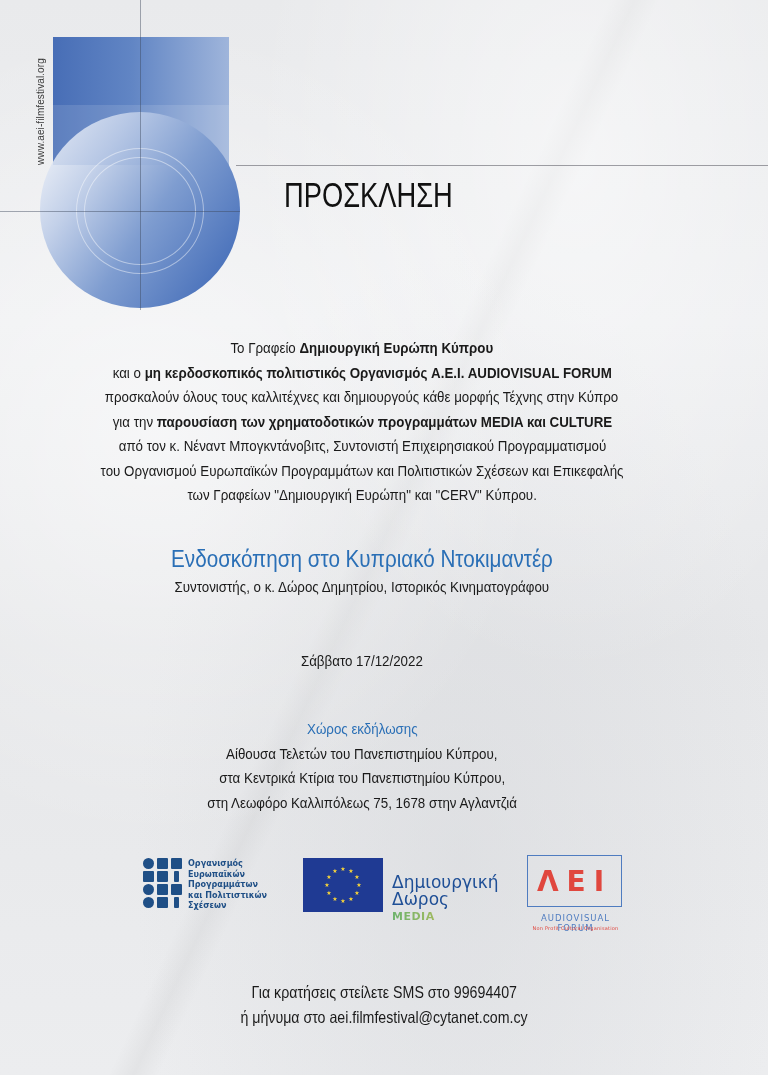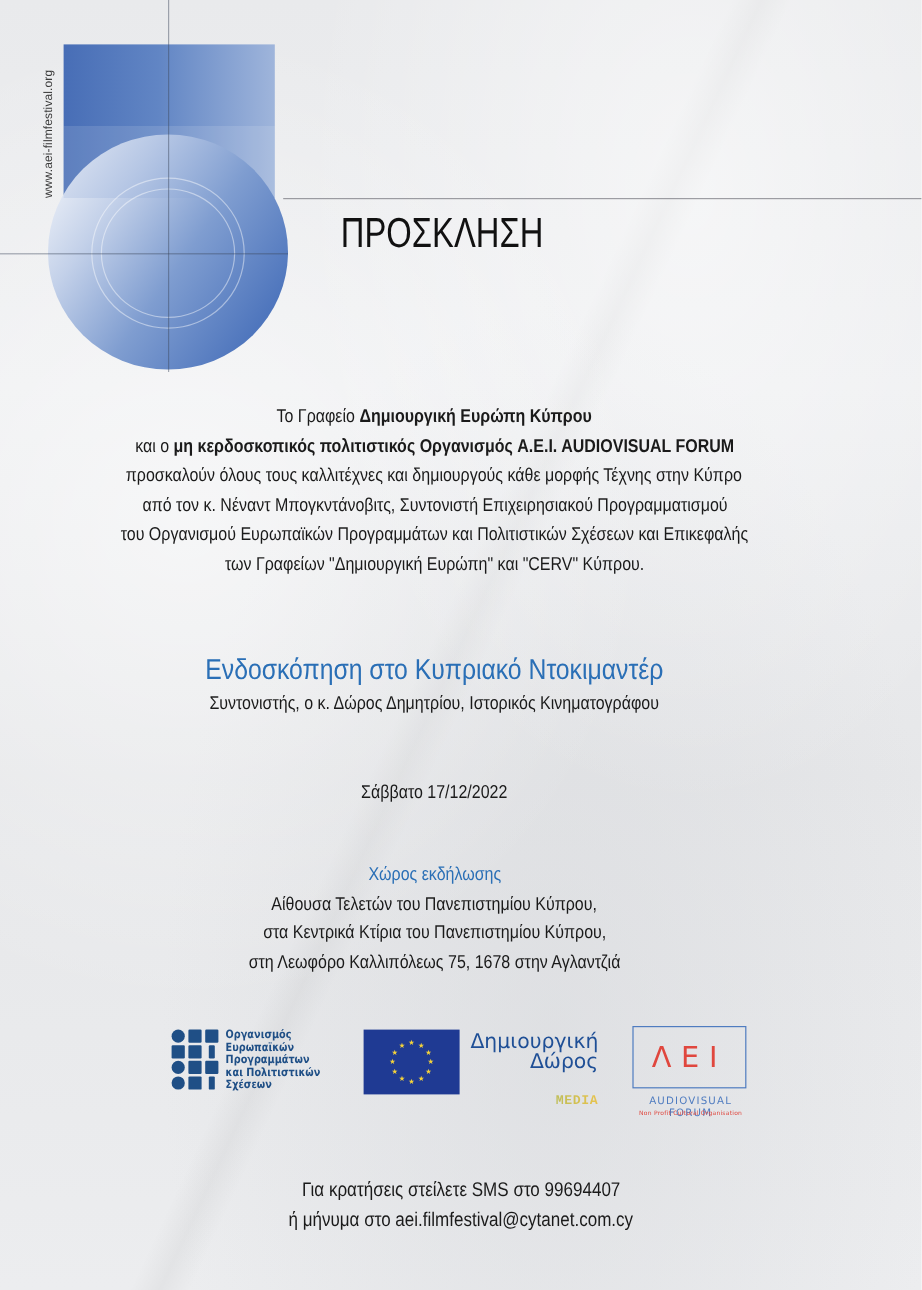--- a/index.html
+++ b/index.html
@@ -58,26 +58,26 @@
   
   .logos { position: absolute; top: 850px; left: 0; width: 628px; height: 90px; }
   .oep { position: absolute; left: 143px; top: 8px; display: flex; gap: 6px; align-items: flex-start; }
   .oep-grid { display: grid; grid-template-columns: repeat(3, 11px); grid-template-rows: repeat(4, 11px); gap: 2px 3px; }
   .oep-grid span { background: #1f4f86; border-radius: 1px; }
   .oep-grid span.c { border-radius: 50%; }
   .oep-grid span.t { width: 5px; height: 11px; justify-self: center; }
   .oep-text { font-size: 9.5px; line-height: 10.5px; color: #1f4f86; font-weight: 700; font-family: "DejaVu Sans", sans-serif; transform: scaleX(0.85); transform-origin: left top; }
   .eu { position: absolute; left: 303px; top: 8px; width: 80px; height: 54px; background: #1f3a93; }
   .eu svg { width: 80px; height: 54px; display: block; }
-  .crea { position: absolute; left: 392px; top: 10px; color: #1f4f96; font-size: 17px; line-height: 17px; font-family: "DejaVu Sans", sans-serif; text-align: right; }
-  .crea .media { font-size: 11px; font-weight: 700; letter-spacing: 0.5px; margin-top: 16px;
-    background: linear-gradient(90deg, #6db36c, #e8c34d); -webkit-background-clip: text; background-clip: text; color: transparent; font-family: Liberation Mono, monospace; }
+  .crea { position: absolute; left: 392px; top: 24px; color: #1f4f96; font-size: 17px; line-height: 17px; font-family: "DejaVu Sans", sans-serif; }
+  .crea .media { font-size: 11px; font-weight: 700; letter-spacing: 0.5px; margin-top: 0;
+    background: linear-gradient(90deg, #6db36c, #e8c34d); -webkit-background-clip: text; background-clip: text; color: transparent; }
   .aei { position: absolute; left: 527px; top: 5px; width: 95px; height: 80px; }
   .aei-box { position: absolute; left: 0; top: 0; width: 93px; height: 50px; border: 1.5px solid #4f7cc0; display: flex; align-items: center; justify-content: center; }
-  .aei-box span { color: #e0473e; font-size: 24px; letter-spacing: 8px; font-weight: 400; font-family: "DejaVu Sans", sans-serif; }
+  .aei-box span { color: #e0473e; font-size: 28px; letter-spacing: 8px; font-weight: 700; font-family: "DejaVu Sans", sans-serif; }
   .aei-sub { position: absolute; left: 0; top: 58px; width: 97px; text-align: center; font-size: 8.5px; color: #4f7cc0; letter-spacing: 1px; font-family: "DejaVu Sans", sans-serif; }
   .aei-sub2 { position: absolute; left: 0; top: 70px; width: 97px; text-align: center; font-size: 5px; color: #e0473e; letter-spacing: 0.2px; font-family: "DejaVu Sans", sans-serif; }
   .contact { position: absolute; top: 980px; left: 0; width: 768px; text-align: center; font-size: 16.5px; line-height: 25px; color: #1a1a1a; }
 </style>
 </head>
 <body>
 
 <div class="paper-shade"></div>
 
 <div class="logo5">
@@ -92,20 +92,21 @@
 <div class="hline1"></div>
 
 <div class="url-vertical">www.aei-filmfestival.org</div>
 
 <div class="title">ΠΡΟΣΚΛΗΣΗ</div>
 
 <div class="body-text" style="top:336px;">
   <span class="line"><span class="cond"><span>Το Γραφείο </span><span class="b">Δημιουργική Ευρώπη Κύπρου</span></span></span>
   <span class="line"><span class="cond"><span>και ο </span><span class="b">μη κερδοσκοπικός πολιτιστικός Οργανισμός A.E.I. AUDIOVISUAL FORUM</span></span></span>
   <span class="line"><span class="cond">προσκαλούν όλους τους καλλιτέχνες και δημιουργούς κάθε μορφής Τέχνης στην Κύπρο</span></span>
+  <span class="line"><span class="cond"><span>για την </span><span class="b">παρουσίαση των χρηματοδοτικών προγραμμάτων MEDIA και CULTURE</span></span></span>
   <span class="line"><span class="cond">από τον κ. Νέναντ Μπογκντάνοβιτς, Συντονιστή Επιχειρησιακού Προγραμματισμού</span></span>
   <span class="line"><span class="cond">του Οργανισμού Ευρωπαϊκών Προγραμμάτων και Πολιτιστικών Σχέσεων και Επικεφαλής</span></span>
   <span class="line"><span class="cond">των Γραφείων "Δημιουργική Ευρώπη" και "CERV" Κύπρου.</span></span>
 </div>
 
 <div class="body-text" style="top:543px;">
   <span class="line subtitle-big blue"><span class="cond">Ενδοσκόπηση στο Κυπριακό Ντοκιμαντέρ</span></span>
   <span class="line"><span class="cond">Συντονιστής, ο κ. Δώρος Δημητρίου, Ιστορικός Κινηματογράφου</span></span>
 </div>
 

